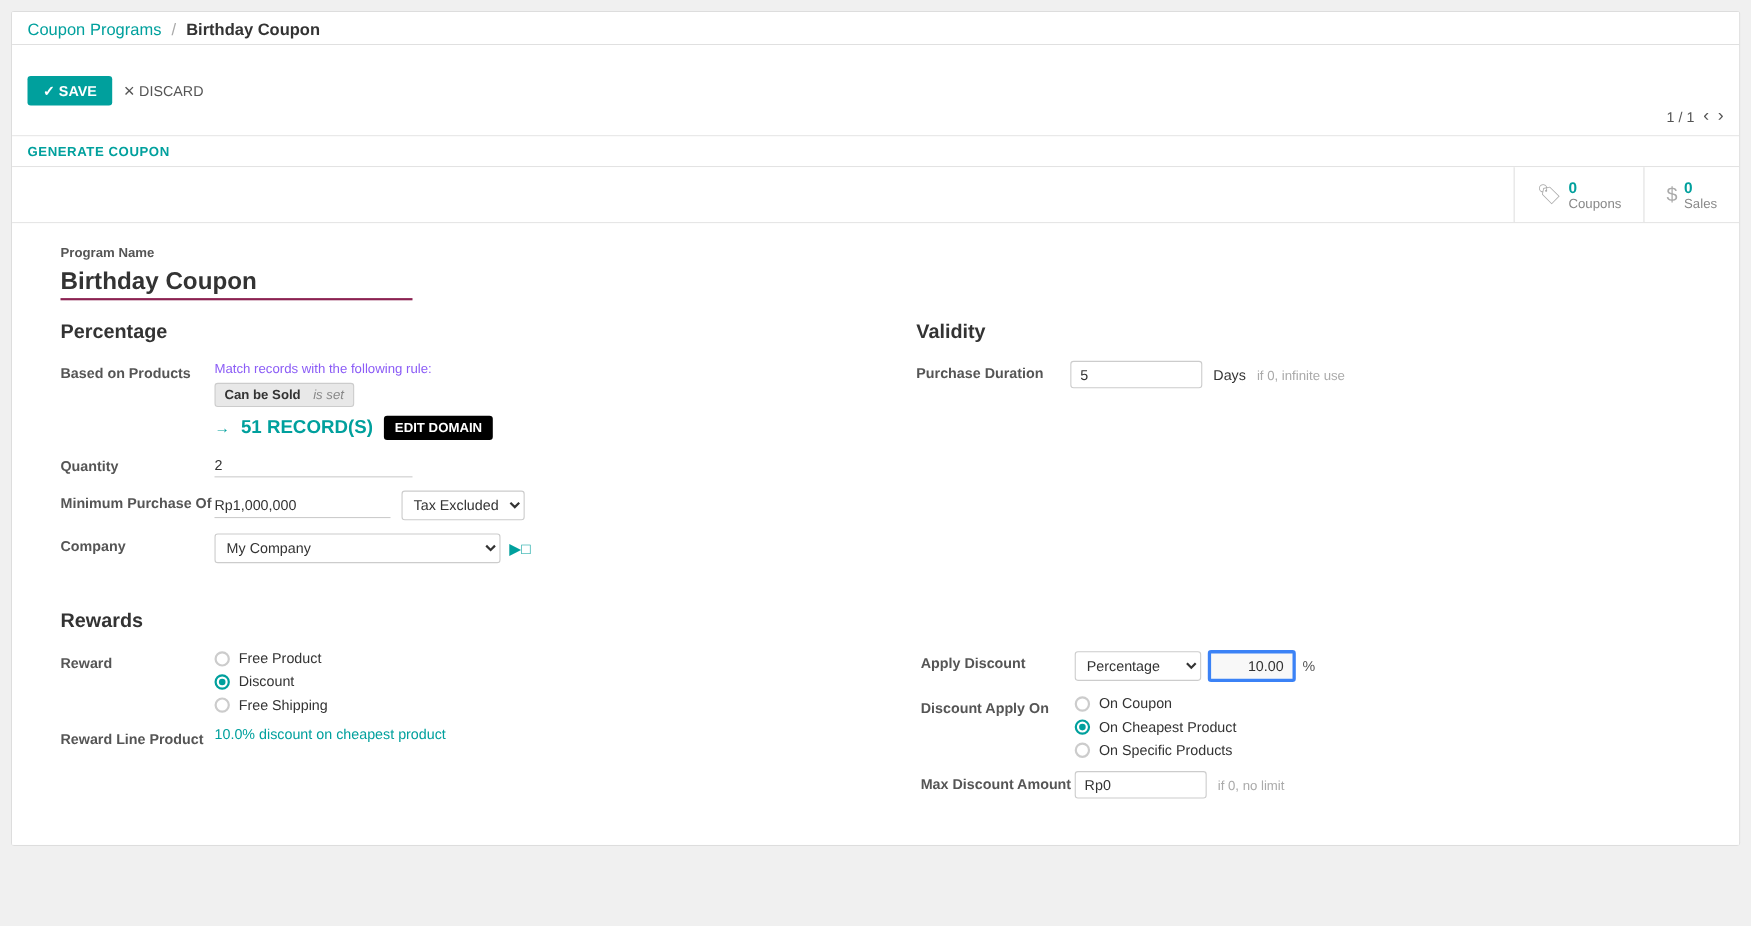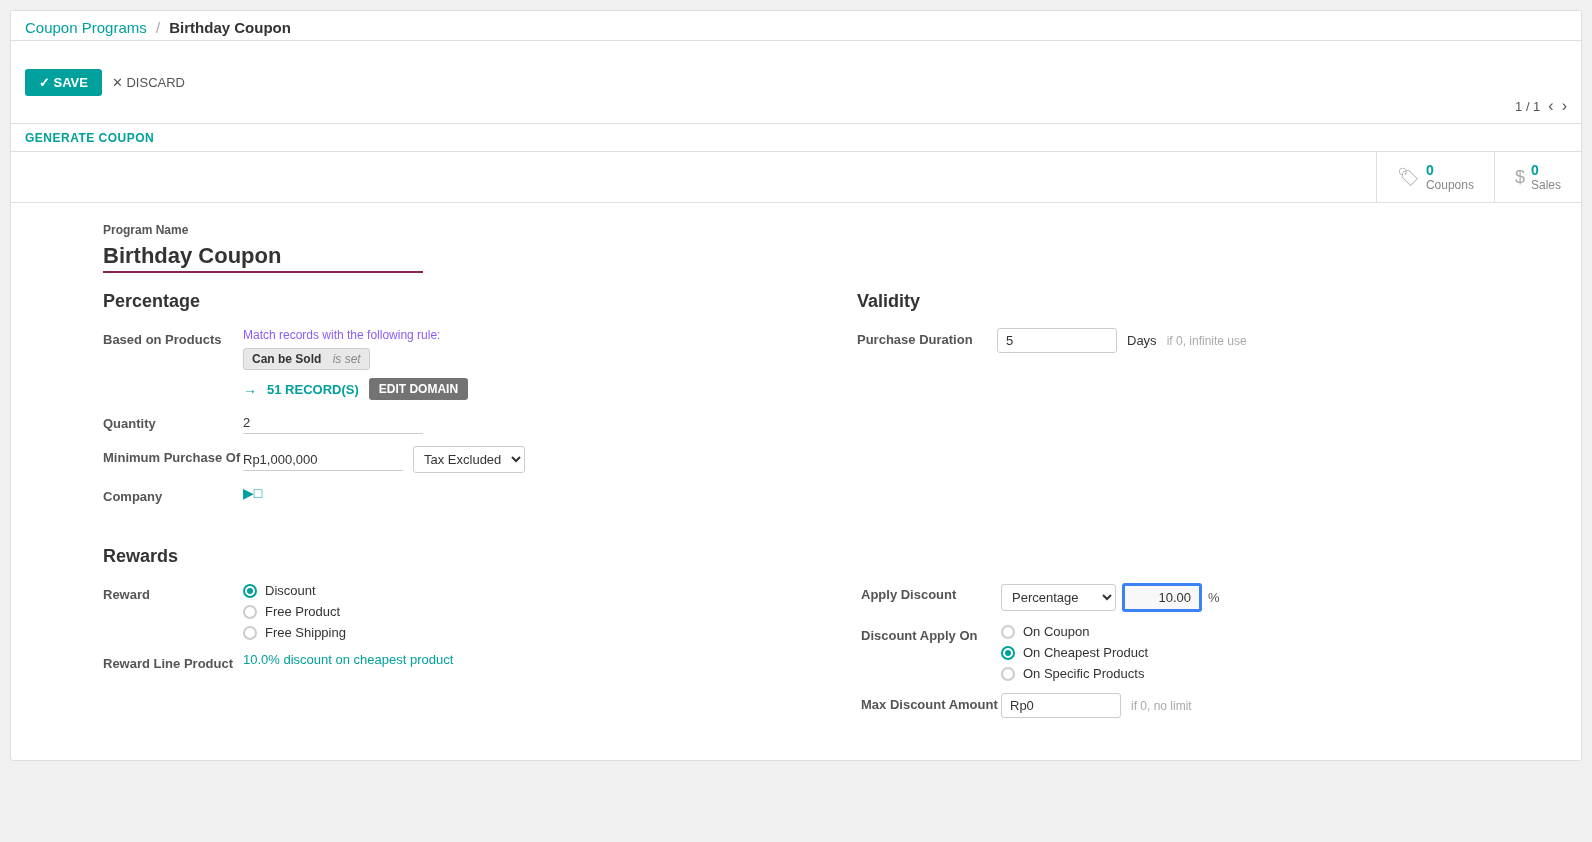--- a/index.html
+++ b/index.html
@@ -157,21 +157,20 @@
 
     .stat-label {
       color: #888;
       font-size: 12px;
     }
 
     
     .form-body {
       background: #fff;
       padding: 20px 30px 30px 44px;
-      margin-left: 48px;
     }
 
     
     .field-group {
       margin-bottom: 18px;
     }
 
     .field-label {
       font-size: 12px;
       font-weight: bold;
@@ -268,27 +267,27 @@
       margin-top: 8px;
     }
 
     .records-arrow {
       color: #00a09d;
       font-size: 14px;
     }
 
     .records-link {
       color: #00a09d;
-      font-size: 13px;
+      font-size: 17px;
       font-weight: bold;
       cursor: pointer;
     }
 
     .btn-edit-domain {
-      background: #737373;
+      background: #000000;
       color: #fff;
       border: none;
       padding: 4px 10px;
       border-radius: 3px;
       cursor: pointer;
       font-size: 12px;
       font-weight: bold;
     }
 
     
@@ -556,20 +555,23 @@
                   <option>Tax Included</option>
                 </select>
               </div>
             </div>
           </div>
 
           <div class="field-row">
             <div class="field-row-label">Company</div>
             <div class="field-row-value">
               <div class="company-row">
+                <select class="company-select">
+                  <option>My Company</option>
+                </select>
                 <span class="external-link-icon">▶□</span>
               </div>
             </div>
           </div>
         </div>
 
         <div class="right-col">
           <div class="section-title">Validity</div>
 
           <div class="field-row">
@@ -590,26 +592,26 @@
 
         <div class="rewards-layout">
 
           <div class="left-col">
 
             <div class="field-row">
               <div class="field-row-label">Reward</div>
               <div class="field-row-value">
                 <div class="radio-group">
                   <div class="radio-option">
+                    <div class="radio-circle"></div>
+                    <span class="radio-label">Free Product</span>
+                  </div>
+                  <div class="radio-option">
                     <div class="radio-circle checked"></div>
                     <span class="radio-label">Discount</span>
-                  </div>
-                  <div class="radio-option">
-                    <div class="radio-circle"></div>
-                    <span class="radio-label">Free Product</span>
                   </div>
                   <div class="radio-option">
                     <div class="radio-circle"></div>
                     <span class="radio-label">Free Shipping</span>
                   </div>
                 </div>
               </div>
             </div>
 
             <div class="field-row">

